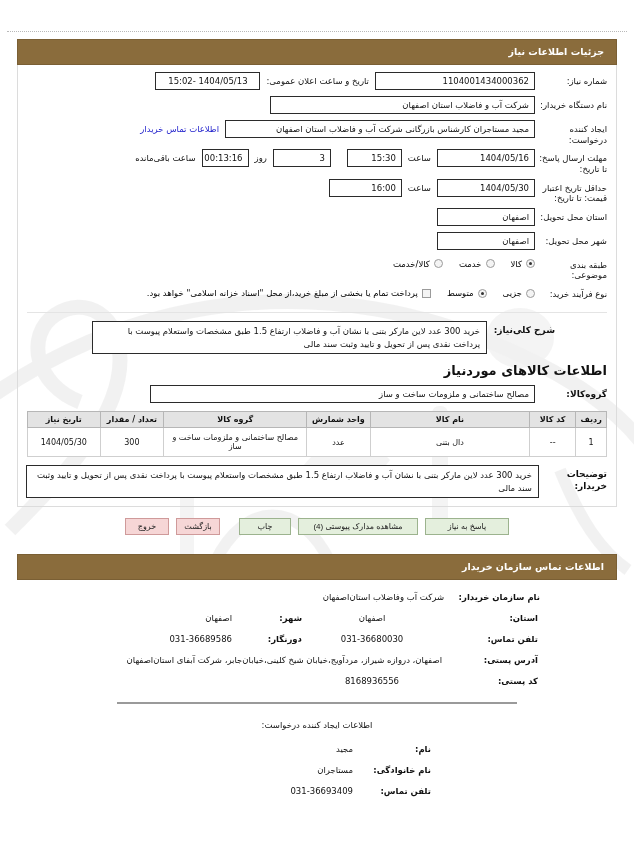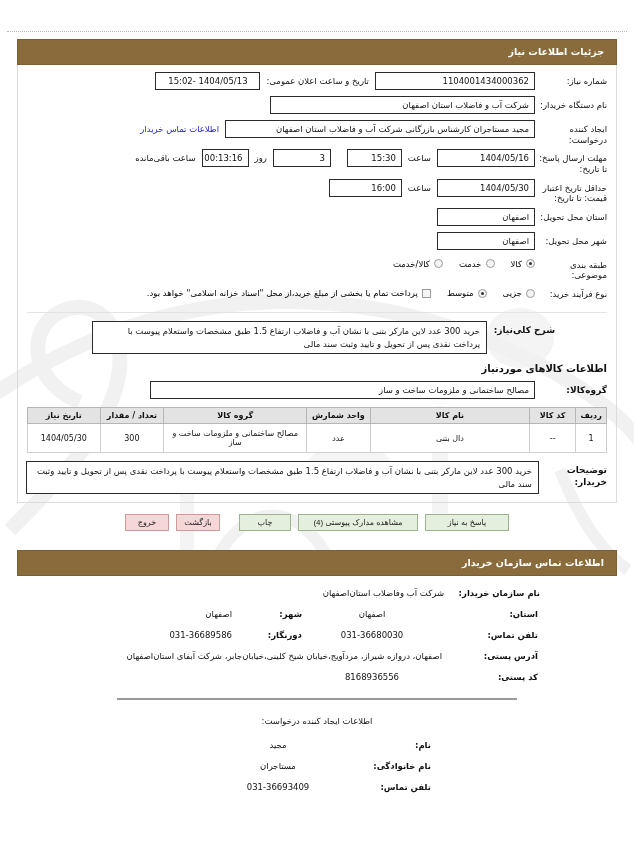--- a/index.html
+++ b/index.html
@@ -159,21 +159,21 @@
     background: #fff;
     font-size: 8.5px;
     line-height: 1.55;
     padding: 3px 6px;
     color: #111;
     text-align: right;
     flex: 0 0 auto;
   }
 
   .subhead {
-    font-size: 10px;
+    font-size: 13px;
     font-weight: bold;
     margin: 9px 0 7px 0;
     color: #111;
     text-align: right;
   }
 
   
   table.items {
     width: 100%;
     border-collapse: collapse;
@@ -250,21 +250,21 @@
     margin: 16px 0 14px 0;
     color: #111;
   }
   .req-row {
     display: flex;
     justify-content: center;
     font-size: 8.5px;
     margin-bottom: 11px;
   }
   .req-lab { width: 78px; text-align: right; font-weight: bold; }
-  .req-val { width: 150px; text-align: center; }
+  .req-val { width: 150px; text-align: right; }
   .clip { overflow: hidden; }
 </style>
 </head>
 <body>
 
 <div class="watermark">
   <svg viewBox="0 0 634 420" xmlns="http://www.w3.org/2000/svg">
     <g fill="none" stroke="#9d9d9d" stroke-width="15">
       <path d="M -40 250 C 120 120, 330 95, 520 185 C 600 222, 640 262, 660 300"></path>
       <path d="M 10 360 C 70 300, 120 245, 120 190 C 120 145, 85 125, 55 145 C 25 165, 35 215, 80 232"></path>

